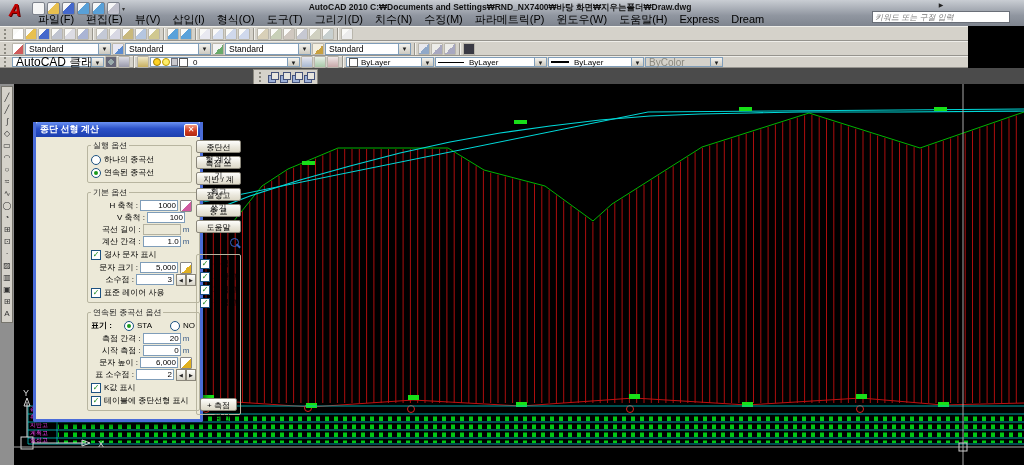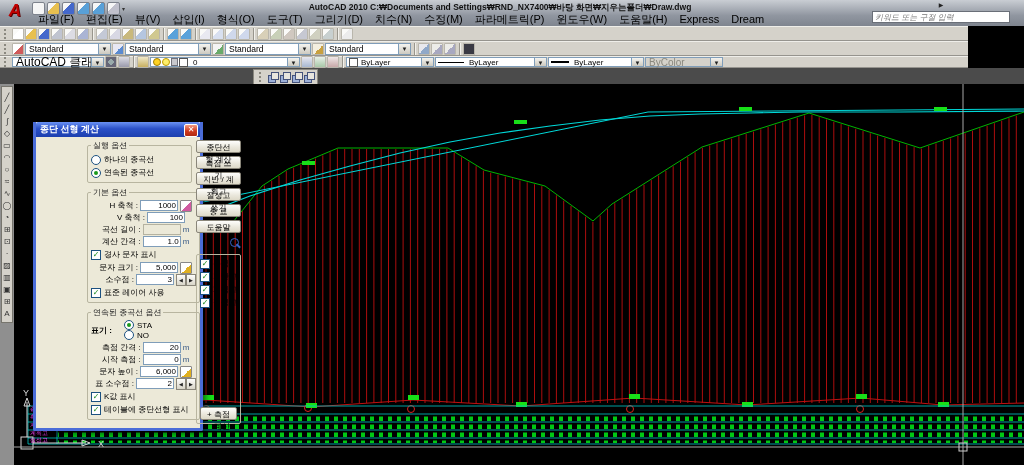--- a/index.html
+++ b/index.html
@@ -539,21 +539,21 @@
                 </div>
               <div class="chk">
                 <span class="box">✓</span>
                 <span>표준 레이어 사용</span>
               </div>
             </fieldset>
             <fieldset>
               <legend>연속된 종곡선 옵션</legend>
               <div class="notrow">
                 <span style="flex:0 0 30px;padding-right:3px;font-weight:bold;">표기 :</span>
-                <span id="notRadios" style="display:flex;gap:0;flex-direction:column;">
+                <span id="notRadios" style="display:flex;gap:18px;">
                     <div class="chk" style="margin: 0px;">
                       <span class="rad on"></span>
                       <span>STA</span>
                     </div>
                     <div class="chk" style="margin: 0px;">
                       <span class="rad"></span>
                       <span>NO</span>
                     </div>
                   </span>
               </div>

